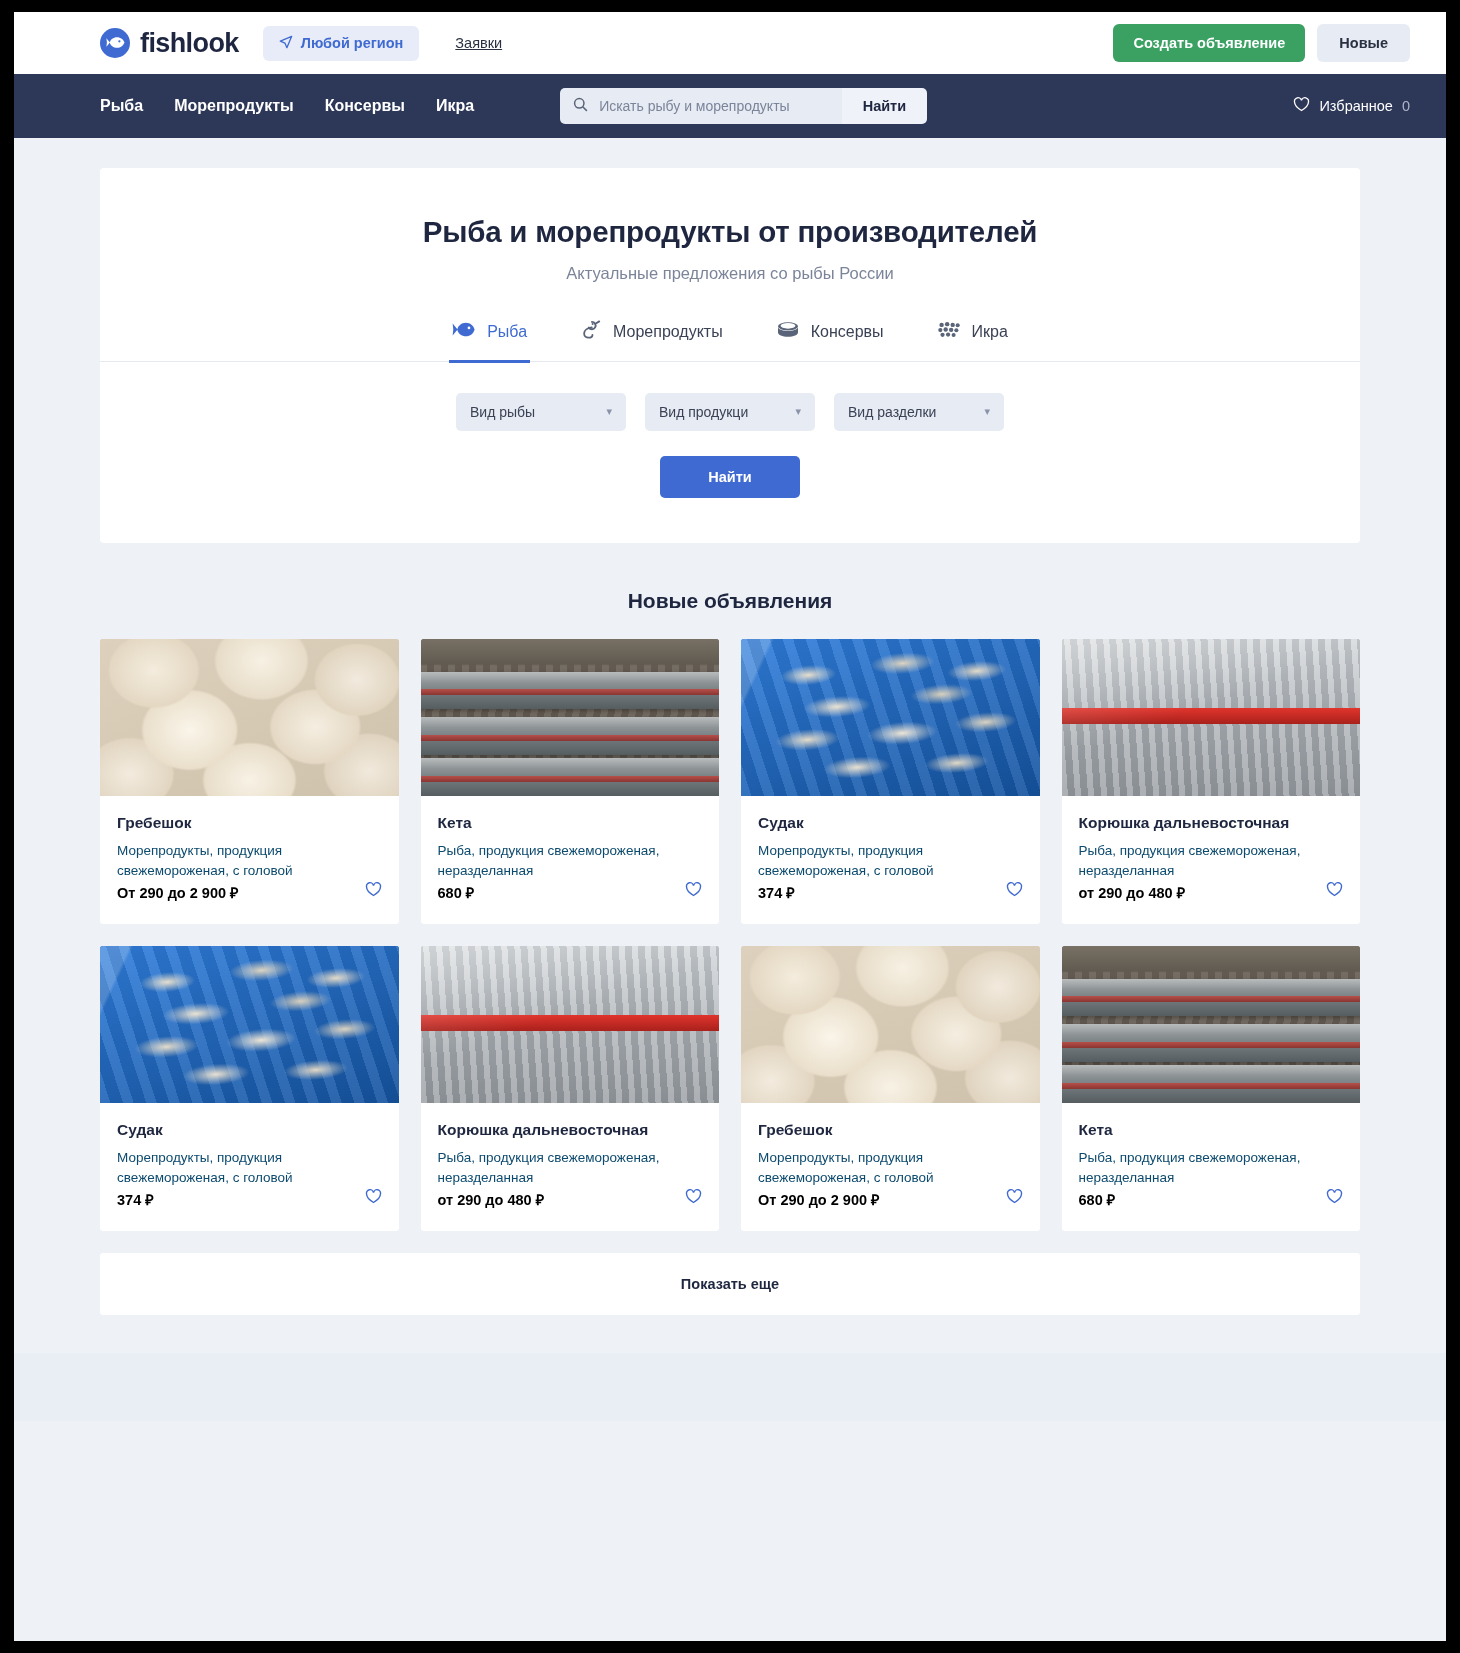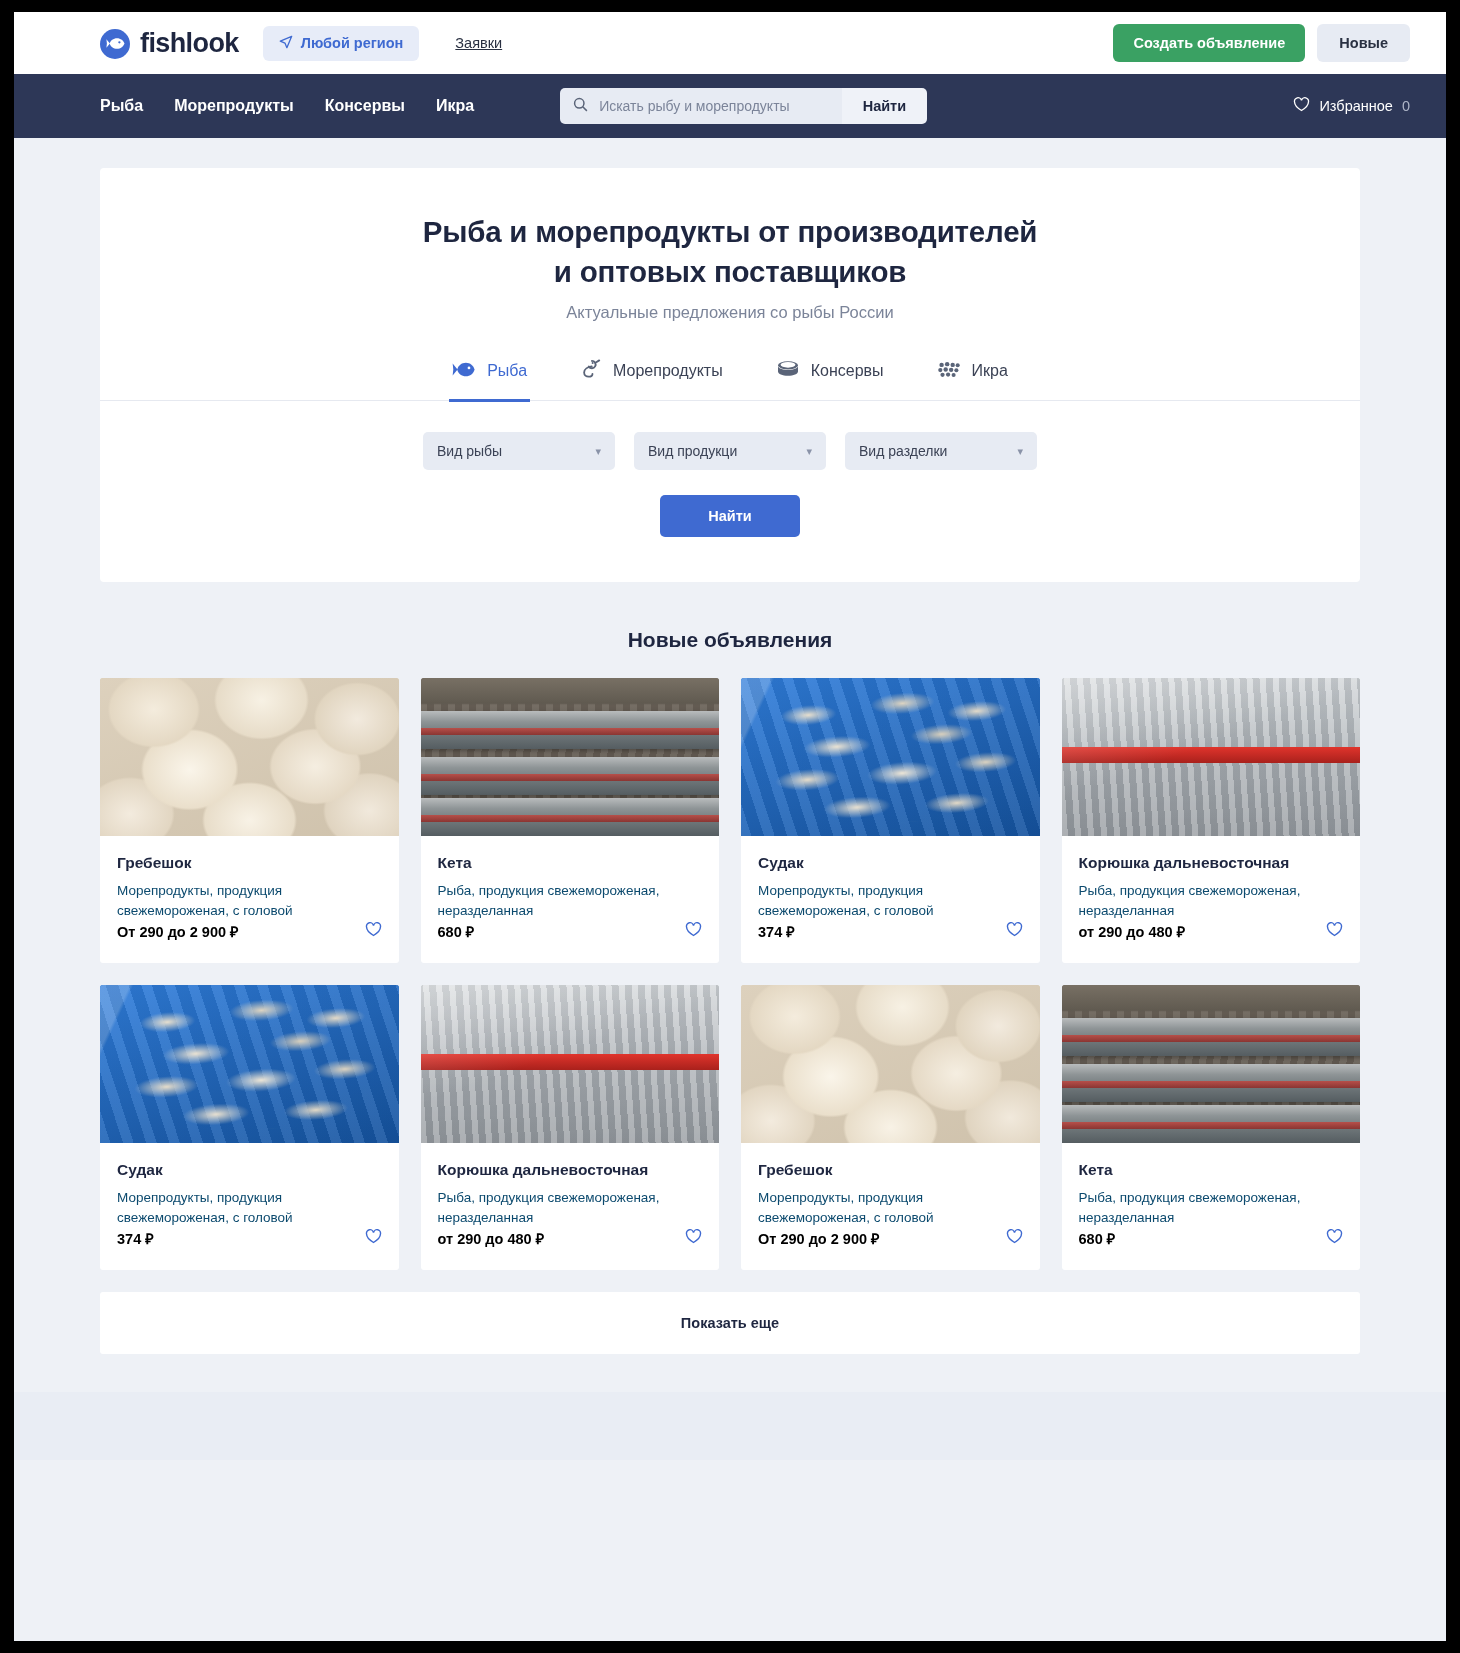--- a/index.html
+++ b/index.html
@@ -18,21 +18,21 @@
     overflow:hidden;
   }
 
   
   .topbar {
     height:62px; background:#ffffff;
     display:flex; align-items:center;
     padding:0 36px 0 86px;
     position:relative;
   }
-  .logo-wrap { display:flex; align-items:flex-end; gap:10px; }
+  .logo-wrap { display:flex; align-items:flex-start; gap:10px; }
   .logo-badge {
     width:30px; height:30px; border-radius:50%;
     background:#3f6ad1; display:flex; align-items:center; justify-content:center;
   }
   .logo-text { font-size:27px; font-weight:bold; color:#1e2640; letter-spacing:-0.6px; }
   .region-pill {
     margin-left:24px;
     display:flex; align-items:center; gap:8px;
     background:#e7ecf8; color:#3f6ad1;
     font-size:14.5px; font-weight:bold;
@@ -112,21 +112,21 @@
     font-size:16px; color:#3b4255;
     border-bottom:3px solid transparent;
     margin-bottom:-2px;
   }
   .tab.active { color:#3f6ad1; border-bottom-color:#3f6ad1; }
   .filters {
     display:flex; justify-content:center; gap:19px;
     padding-top:31px;
   }
   .select {
-    width:192px; height:38px;
+    width:170px; height:38px;
     background:#e7ebf3; border-radius:5px;
     display:flex; align-items:center; justify-content:space-between;
     padding:0 14px;
     font-size:14px; color:#3b4255;
   }
   .chev { color:#8a93a8; font-size:11px; }
   .find-wrap { display:flex; justify-content:center; padding:25px 0 45px 0; }
   .btn-find {
     background:#3f6ad1; color:#fff; border:none; border-radius:5px;
     font-size:14.5px; font-weight:bold;
@@ -314,21 +314,20 @@
       <span>Избранное</span>
       <span class="count">0</span>
     </div>
   </div>
 
   <div class="content">
 
     <div class="hero">
       <h1>
         <span>Рыба и морепродукты от  производителей</span><br>
-        <span>и оптовых поставщиков</span>
       </h1>
       <div class="sub">Актуальные предложения со рыбы России</div>
 
       <div class="tabs">
         <div class="tab active">
           <span>
             <svg width="24" height="17" viewBox="0 0 26 18">
               <path d="M15 1.6c4.6 0 8.4 3.1 9.4 7.4-1 4.3-4.8 7.4-9.4 7.4S6.6 13.3 5.6 9C6.6 4.7 10.4 1.6 15 1.6Z" fill="#3f6ad1"></path>
               <path d="M6 9 0.7 2.4 1.4 9 0.7 15.6Z" fill="#3f6ad1"></path>
               <circle cx="18.4" cy="7.3" r="1.5" fill="#fff"></circle>

